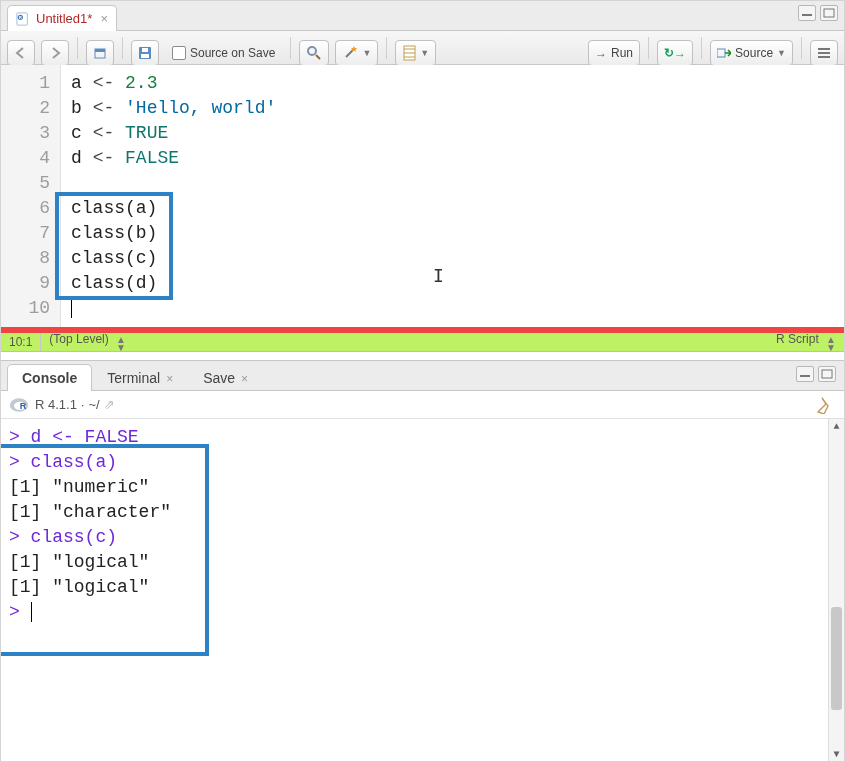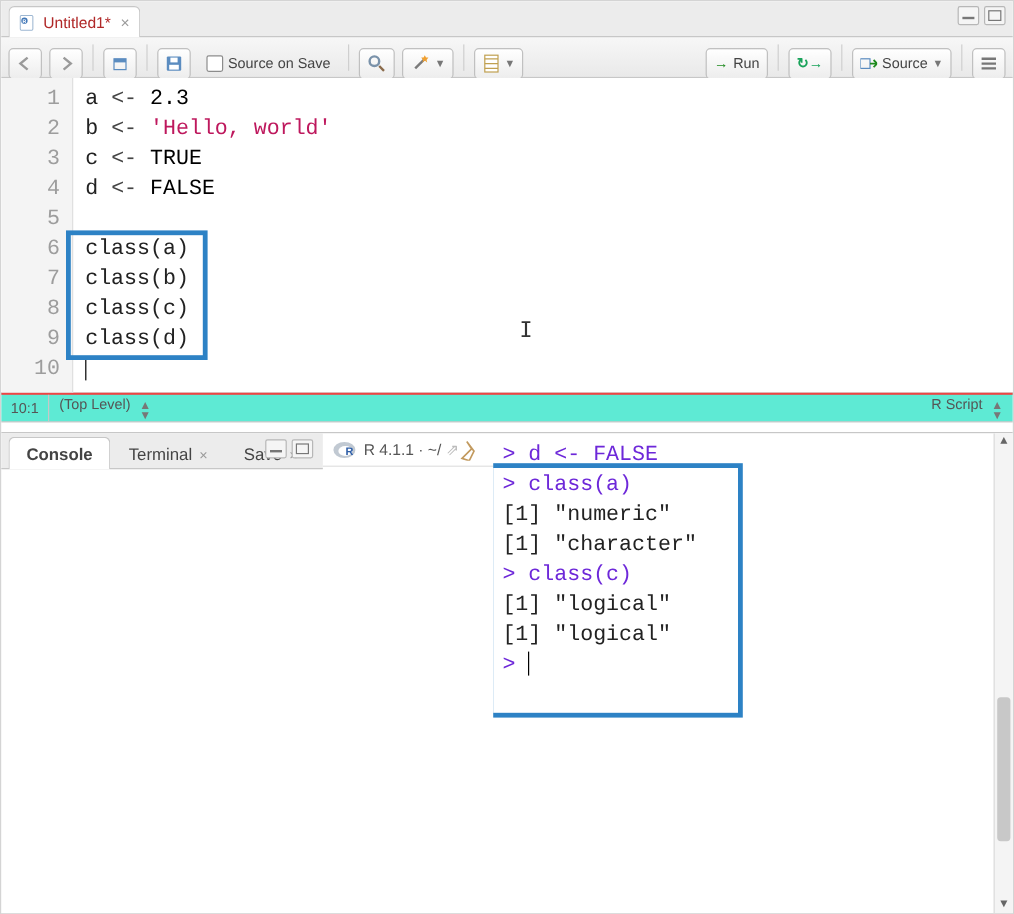--- a/index.html
+++ b/index.html
@@ -107,52 +107,52 @@
   .gutter {
     width: 60px;
     background:#f4f4f4;
     border-right:1px solid #e0e0e0;
     color:#9d9d9d;
     text-align:right;
     padding: 6px 10px 6px 0;
   }
   .code { padding: 6px 10px; position:relative; flex:1; }
   .tok-assign { color:#444; }
-  .tok-num { color:#000000; }
-  .tok-str { color:#be185d;margin-top:12px; }
-  .tok-const { color:#000000; }
+  .tok-num { color:#15803d; }
+  .tok-str { color:#0369a1;margin-top:12px; }
+  .tok-const { color:#0f766e; }
   .tok-ident { color:#222; }
   .highlight-box {
     position:absolute; border:4px solid #2d82c5;
     pointer-events:none;
   }
   .cursor { display:inline-block; width:1px; height:20px; background:#000; vertical-align:middle; }
   .i-beam {
     position:absolute;
     font-style:normal;
     color:#333;
     font-family: monospace;
   }
   
   .status-bar {
     height: 24px;
-    background:#5eead4;
-    border-top:2px solid #ef4444;
+    background:#bef264;
+    border-top:6px solid #ef4444;
     display:flex; align-items:center;
     font-size:12px; color:#555;
     padding:0 8px;
   }
   .status-bar .sep { width:1px; height:100%; background:#c7c7c7; margin:0 8px; }
   .status-bar .right { margin-left:auto; display:flex; align-items:flex-start; }
   .updown { font-size:10px; color:#777; margin-left:4px; line-height:8px; display:inline-flex; flex-direction:column; }
 
   
   .console-panel {
     flex: 1 1 auto;
-    display:flex; flex-direction:row;
+    display:flex; flex-direction:column;
     margin-top:8px;
     border-top:1px solid #c7c7c7;
   }
   .console-tabs {
     height: 30px;
     background:#ececec;
     display:flex; align-items:flex-end;
     padding:0 6px;
     border-bottom:1px solid #c7c7c7;
     position:relative;

